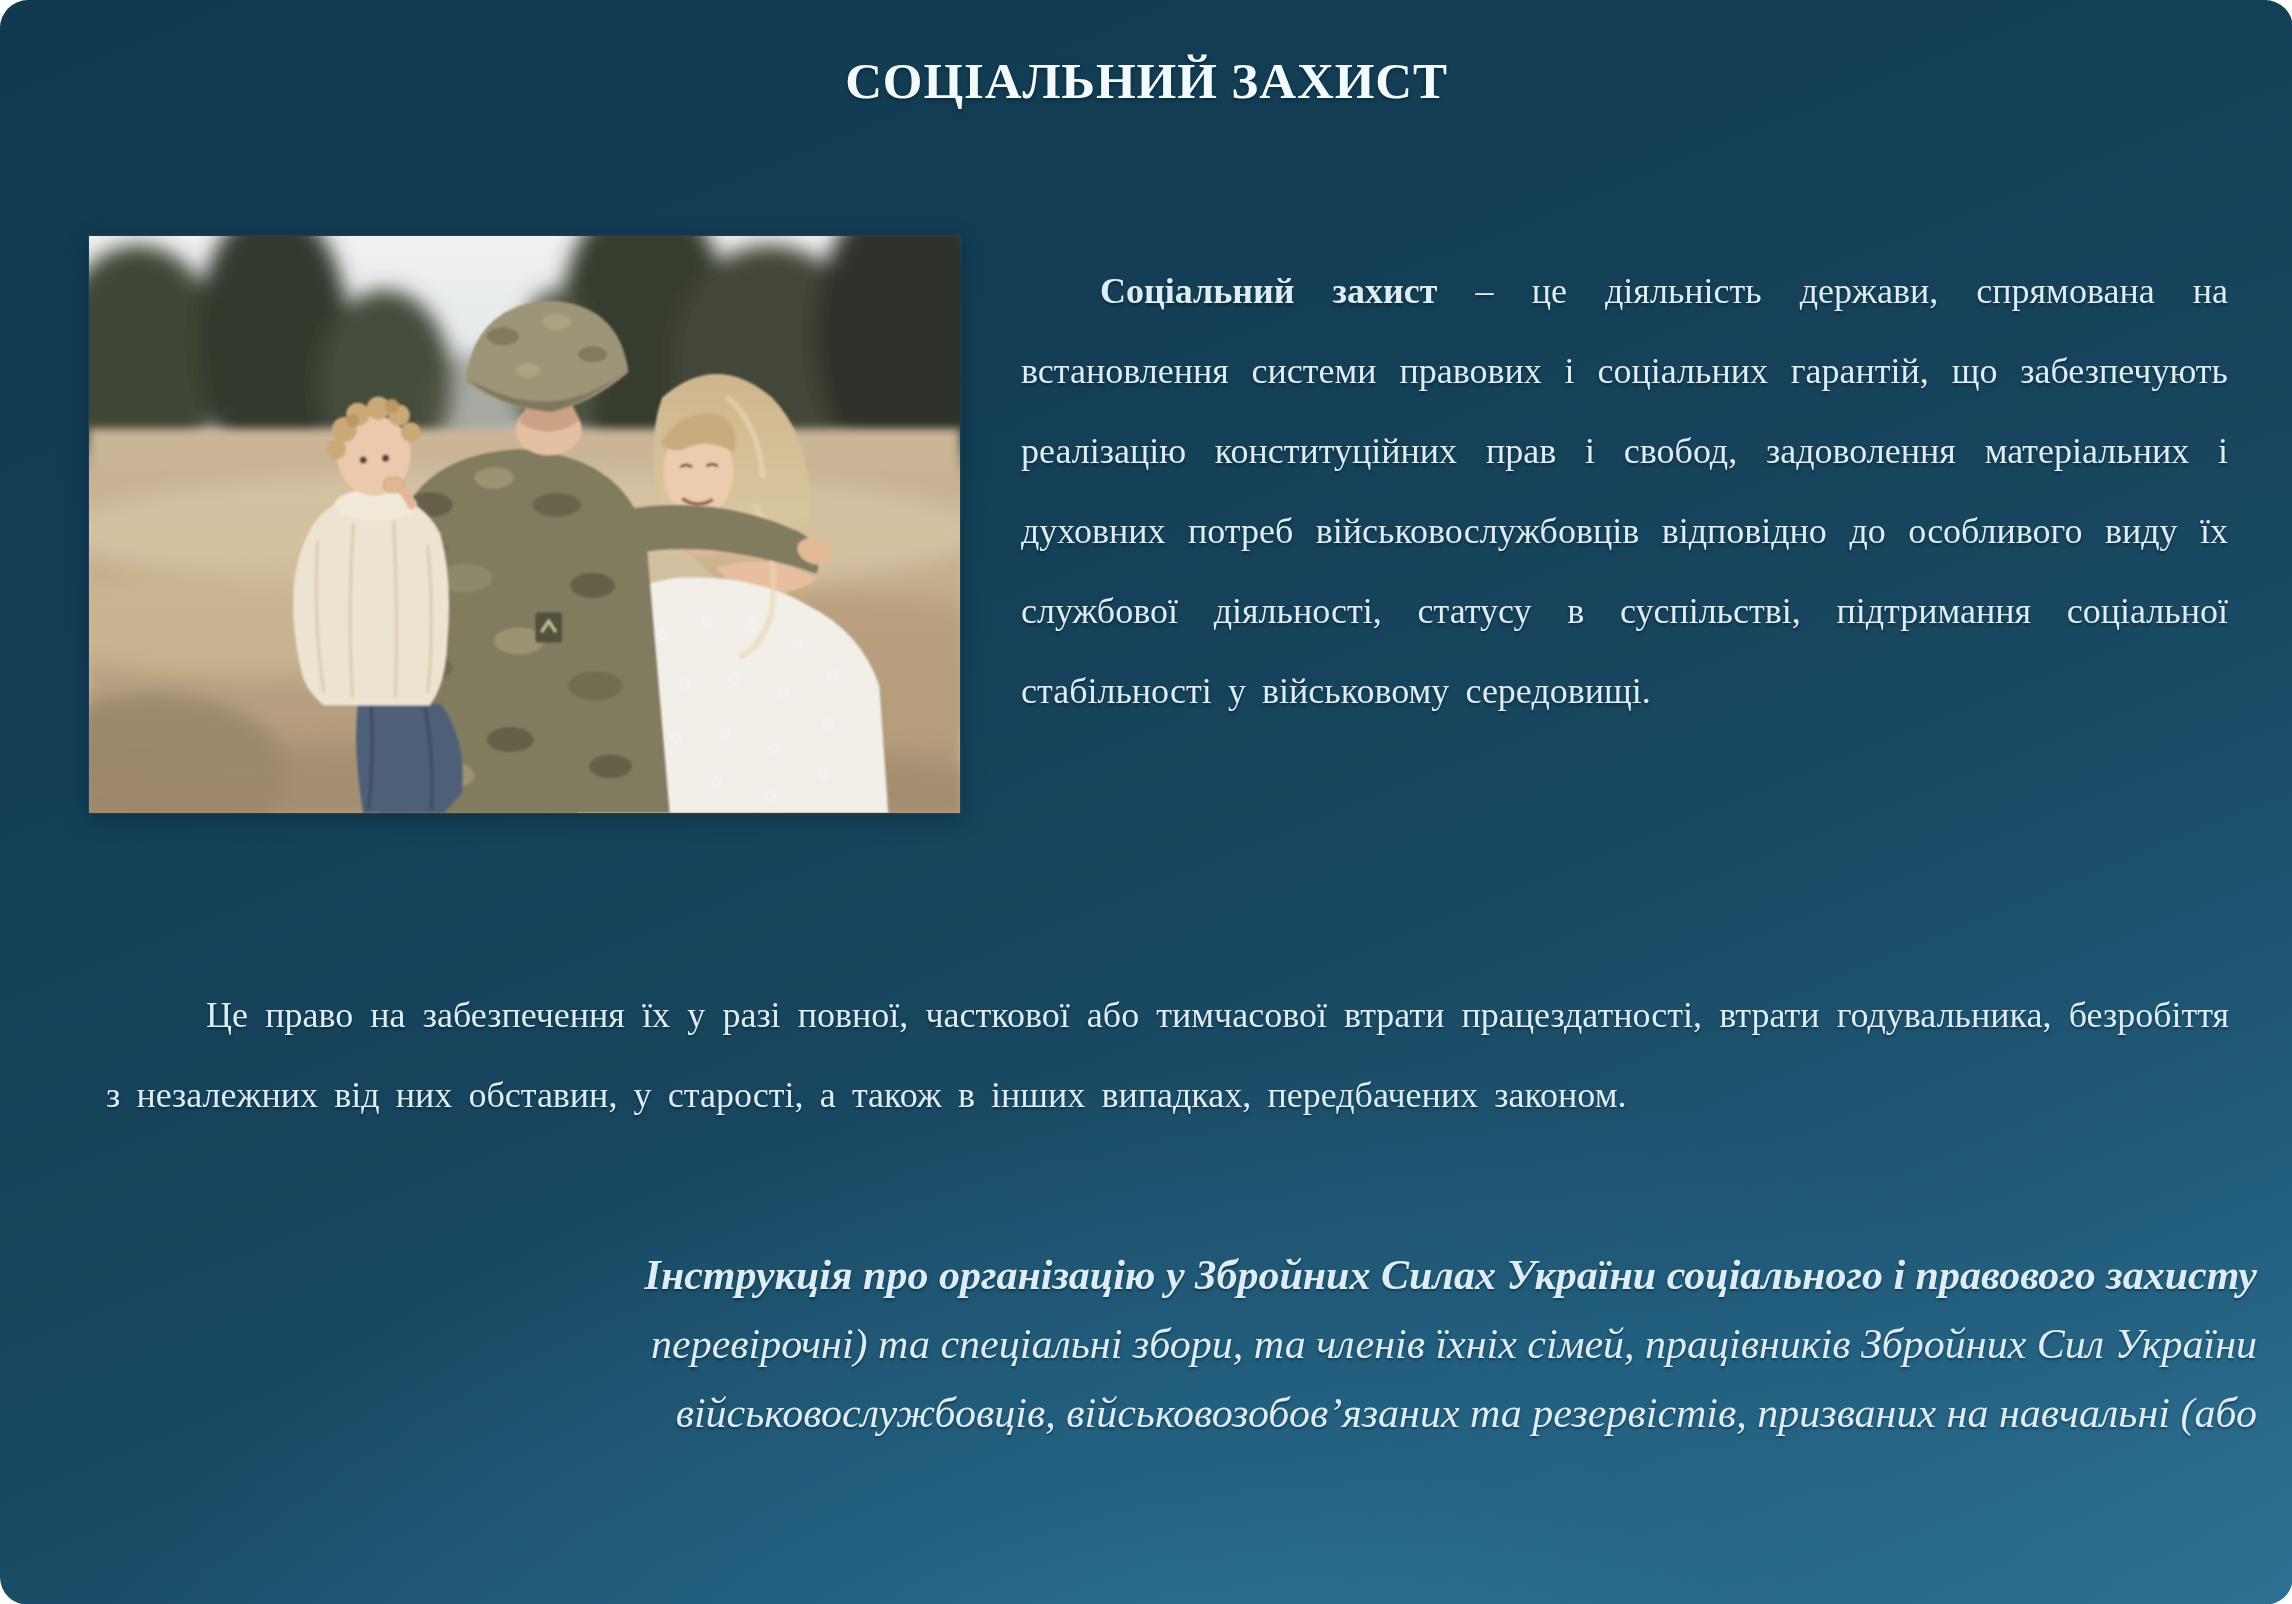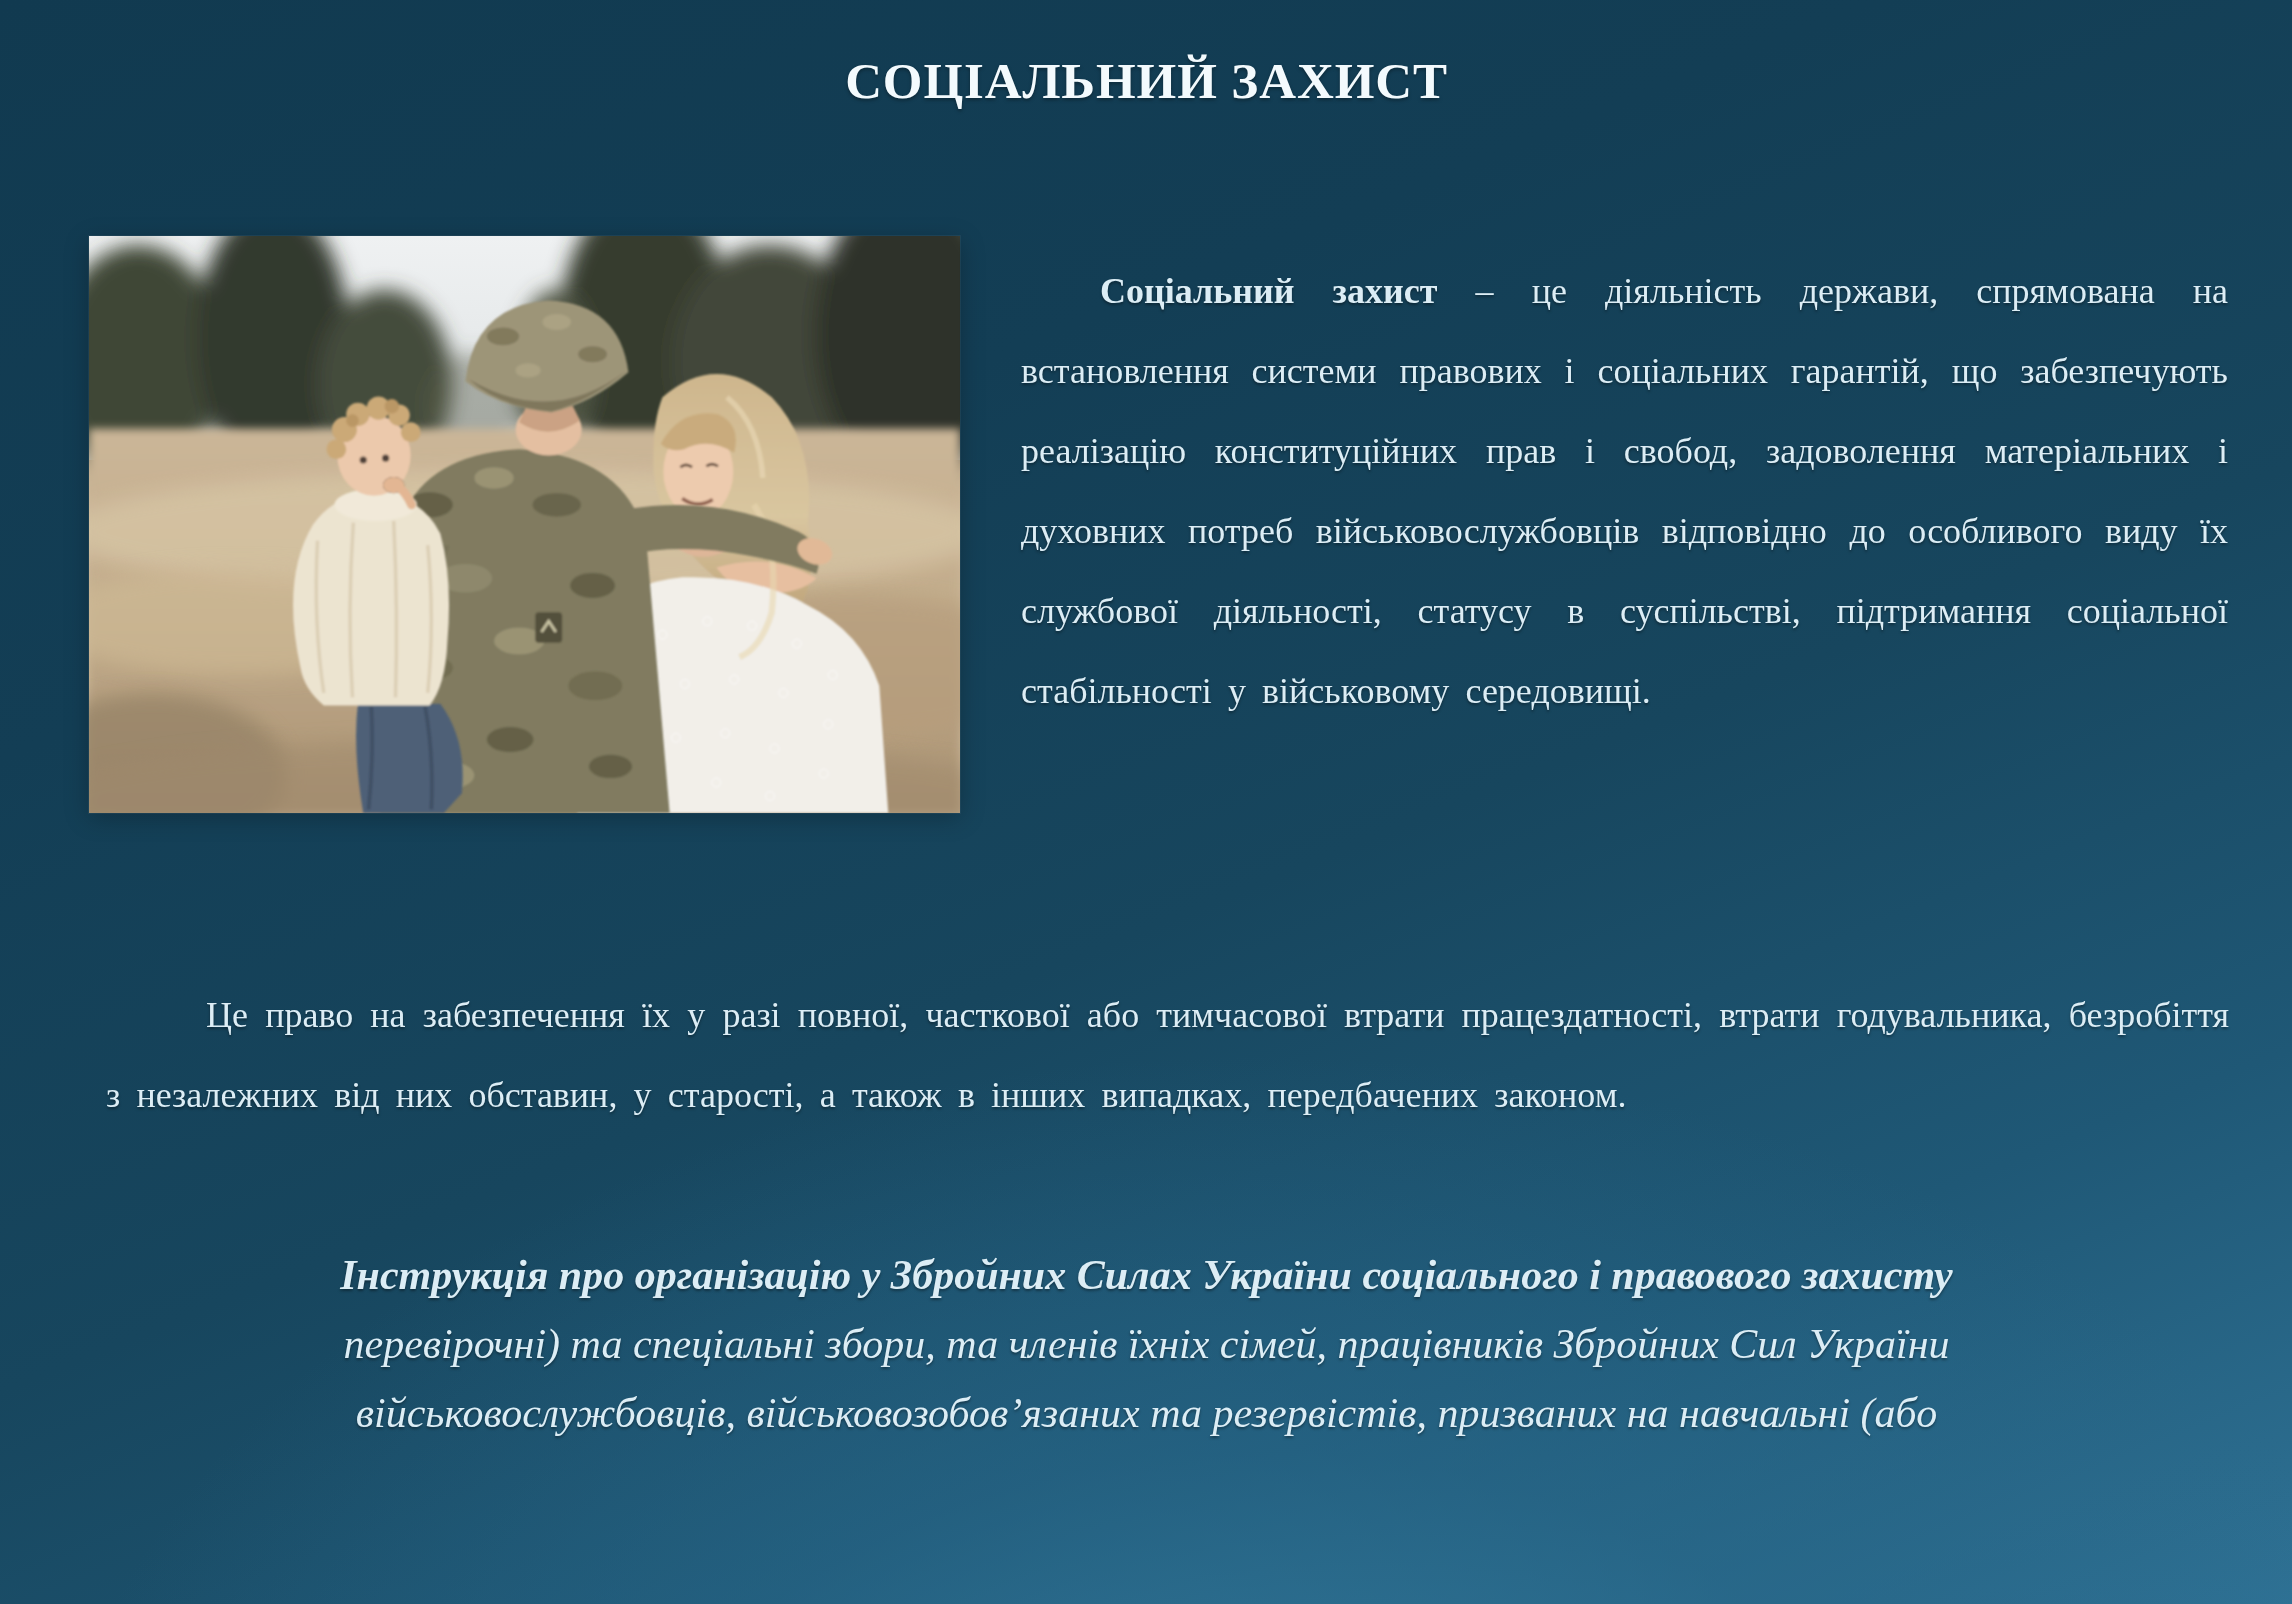--- a/index.html
+++ b/index.html
@@ -14,20 +14,21 @@
   body{
     width:2293px;height:1605px;overflow:hidden;
     font-family:"Liberation Serif","DejaVu Serif",serif;
   }
   .slide{
     position:relative;width:2293px;height:1605px;overflow:hidden;
     background:
       radial-gradient(ellipse 1702px 1164px at 55% 118%, rgba(54,126,160,.85) 0%, rgba(40,104,138,.55) 38%, rgba(26,74,99,.0) 72%),
       linear-gradient(158deg, var(--bg-top) 0%, #133e55 30%, var(--bg-mid) 55%, #1f5876 78%, var(--bg-bottom) 100%);
     color:var(--text-color);
+    border-radius:28px;
   }
   .slide-title{
     position:absolute;top:52px;left:0;width:2293px;
     text-align:center;
     font-size:51px;font-weight:bold;letter-spacing:0.9px;
     color:var(--title-color);
     text-shadow:0 1.8px 3.6px rgba(0,0,0,.35);
   }
   .photo-frame{
     position:absolute;left:89px;top:236px;width:871px;height:577px;
@@ -47,21 +48,21 @@
   }
   .def-lead{font-weight:bold;}
   .rights-para{
     position:absolute;left:106px;top:939px;width:2123px;
     text-indent:100px;
   }
   .instruction{
     position:absolute;left:36px;top:1241px;width:2221px;
     font-style:italic;
     font-size:42px;line-height:69px;
-    text-align:center;
+    text-align:right;
     text-shadow:0 1.8px 2.7px rgba(0,0,0,.38);
   }
   .instr-line{white-space:nowrap;}
   .bold{font-weight:bold;}
 </style>
 </head>
 <body>
 
 <div class="slide">
 

